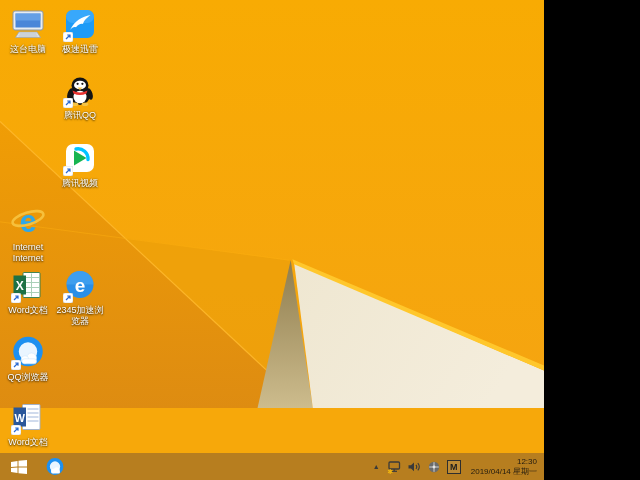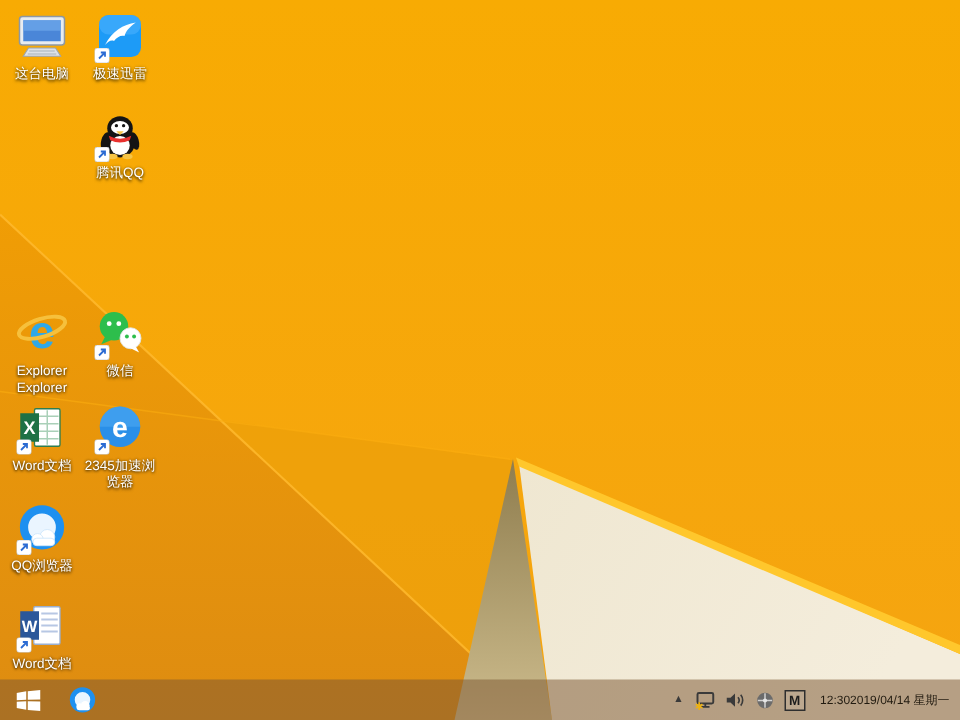--- a/index.html
+++ b/index.html
@@ -3,21 +3,21 @@
 <meta charset="utf-8">
 <style>
   :root{
     --wallpaper-base:#F7A80A;
     --taskbar-background:rgba(125,88,52,0.52);
     --icon-label-text:#FFFFFF;
     --clock-text:#221B10;
   }
   *{box-sizing:border-box}
   body{margin:0;background:#000}
-  .screen{position:relative;width:640px;height:480px;overflow:hidden;
+  .screen{position:relative;width:544px;height:480px;overflow:hidden;
     font-family:"Liberation Sans",sans-serif;background:var(--wallpaper-base)}
   .wp{position:absolute;inset:0;z-index:0}
 
   
   .dicon{position:absolute;width:54px;text-align:center;z-index:2;cursor:default}
   .art{position:relative;width:36px;height:36px;margin:0 auto}
   .art>svg{width:36px;height:36px;display:block}
   .sc{position:absolute;left:1px;bottom:0;width:10px;height:10px}
   .sc svg{width:10px;height:10px;display:block}
   .lbl{margin-top:2px;font-size:9px;line-height:10.5px;color:var(--icon-label-text,#fff);
@@ -29,21 +29,21 @@
   .tb-left{display:flex;align-items:center;gap:15px;padding-left:9px}
   .start-btn{width:20px;height:20px;display:flex;align-items:center;justify-content:center}
   .pinned-btn{width:22px;height:22px;display:flex;align-items:center;justify-content:center}
   .tb-spacer{flex:1}
   .tray{display:flex;align-items:center;gap:6px;padding-right:3px}
   .tray-arrow{font-size:7px;color:#3a3a3a;line-height:7px;padding:0 1px}
   .tray-icon{width:14px;height:14px;display:flex;align-items:center;justify-content:center}
   .tray-icon svg{width:14px;height:14px;display:block}
   .ime{width:14px;height:14px;border:1.5px solid #2e2e2e;font-size:9px;font-weight:bold;
     color:#1d1d1d;display:flex;align-items:center;justify-content:center;background:rgba(255,255,255,.10)}
-  .clock{display:flex;flex-direction:row;align-items:flex-end;justify-content:center;
+  .clock{display:flex;flex-direction:column;align-items:flex-end;justify-content:center;
     font-size:8px;line-height:9.5px;color:var(--clock-text,#221B10);padding:0 4px 0 4px;min-width:70px;white-space:nowrap}
 </style>
 </head>
 <body>
 
 <div class="screen">
 
   <svg class="wp" viewBox="0 0 640 480">
     <defs>
       <linearGradient id="gBase" x1="0" y1="0" x2="0" y2="1">
@@ -89,21 +89,21 @@
 
 
 
   <div class="dicon" style="left:1px;top:204px">
     <div class="art">
       <svg viewBox="0 0 36 36">
         <text x="18" y="28" font-size="31" font-weight="bold" fill="#2FA8E8" text-anchor="middle" font-family="Liberation Sans, sans-serif">e</text>
         <ellipse cx="18" cy="14.5" rx="16" ry="6" fill="none" stroke="#F6C03C" stroke-width="2.6" transform="rotate(-17 18 14.5)"></ellipse>
       </svg>
     </div>
-    <div class="lbl">Explorer Explorer</div>
+    <div class="lbl">Internet Internet</div>
   </div>
 
   <div class="dicon" style="left:1px;top:267px">
     <div class="art">
       <svg viewBox="0 0 36 36">
         <rect x="13" y="5.5" width="17" height="25" rx="1" fill="#fff" stroke="#2E7D4F" stroke-width="0.9"></rect>
         <line x1="14" y1="10.5" x2="29" y2="10.5" stroke="#A9D0B8" stroke-width="1"></line>
         <line x1="14" y1="15.5" x2="29" y2="15.5" stroke="#A9D0B8" stroke-width="1"></line>
         <line x1="14" y1="20.5" x2="29" y2="20.5" stroke="#A9D0B8" stroke-width="1"></line>
         <line x1="14" y1="25.5" x2="29" y2="25.5" stroke="#A9D0B8" stroke-width="1"></line>
@@ -198,42 +198,37 @@
       <span class="sc">
         <svg viewBox="0 0 10 10">
             <rect width="10" height="10" rx="2" fill="#fff" stroke="#b9c2cc" stroke-width="0.5"></rect>
             <path d="M3,7 L7,3 M4.2,3 L7,3 L7,5.8" stroke="#2B6BD3" stroke-width="1.2" fill="none"></path>
           </svg>
       </span>
     </div>
     <div class="lbl">极速迅雷</div>
   </div>
 
-
-  <div class="dicon" style="left:53px;top:204px">
-    <div class="art">
-      <svg viewBox="0 0 36 36">
-        <circle cx="14" cy="13.5" r="9.5" fill="#2DBE4C"></circle>
-        <polygon points="8,20.5 5.5,25.5 12,22.8" fill="#2DBE4C"></polygon>
-        <circle cx="10.8" cy="11.8" r="1.6" fill="#fff"></circle>
-        <circle cx="17.2" cy="11.8" r="1.6" fill="#fff"></circle>
-        <circle cx="25" cy="21.5" r="7" fill="#fff" stroke="#e0e5e8" stroke-width="0.6"></circle>
-        <polygon points="28.5,27 30.8,31 25,28.2" fill="#fff"></polygon>
-        <circle cx="22.6" cy="20.3" r="1.3" fill="#2DBE4C"></circle>
-        <circle cx="27.4" cy="20.3" r="1.3" fill="#2DBE4C"></circle>
-      </svg>
-      <span class="sc">
-        <svg viewBox="0 0 10 10">
-            <rect width="10" height="10" rx="2" fill="#fff" stroke="#b9c2cc" stroke-width="0.5"></rect>
-            <path d="M3,7 L7,3 M4.2,3 L7,3 L7,5.8" stroke="#2B6BD3" stroke-width="1.2" fill="none"></path>
-          </svg>
-      </span>
-    </div>
-    <div class="lbl">微信</div>
-  </div>
+  <div class="dicon" style="left:53px;top:140px">
+    <div class="art">
+      <svg viewBox="0 0 36 36">
+        <rect x="4" y="4" width="28" height="28" rx="7" fill="#fff"></rect>
+        <path d="M12,10.5 L12,25.5 L24.5,18 Z" fill="#17B450"></path>
+        <path d="M14,9 A10,10 0 0 1 26,19.5" stroke="#00C3FF" stroke-width="3.4" fill="none" stroke-linecap="round"></path>
+      </svg>
+      <span class="sc">
+        <svg viewBox="0 0 10 10">
+            <rect width="10" height="10" rx="2" fill="#fff" stroke="#b9c2cc" stroke-width="0.5"></rect>
+            <path d="M3,7 L7,3 M4.2,3 L7,3 L7,5.8" stroke="#2B6BD3" stroke-width="1.2" fill="none"></path>
+          </svg>
+      </span>
+    </div>
+    <div class="lbl">腾讯视频</div>
+  </div>
+
 
   <div class="dicon" style="left:53px;top:267px">
     <div class="art">
       <svg viewBox="0 0 36 36">
         <circle cx="18" cy="17.5" r="13.5" fill="#2A8FE8"></circle>
         <path d="M4.5,17.5 a13.5,13.5 0 0 1 27,0" fill="#4FACF2" opacity="0.55"></path>
         <text x="18" y="24.5" font-size="19" font-weight="bold" fill="#fff" text-anchor="middle" font-family="Liberation Sans, sans-serif">e</text>
       </svg>
       <span class="sc">
         <svg viewBox="0 0 10 10">

